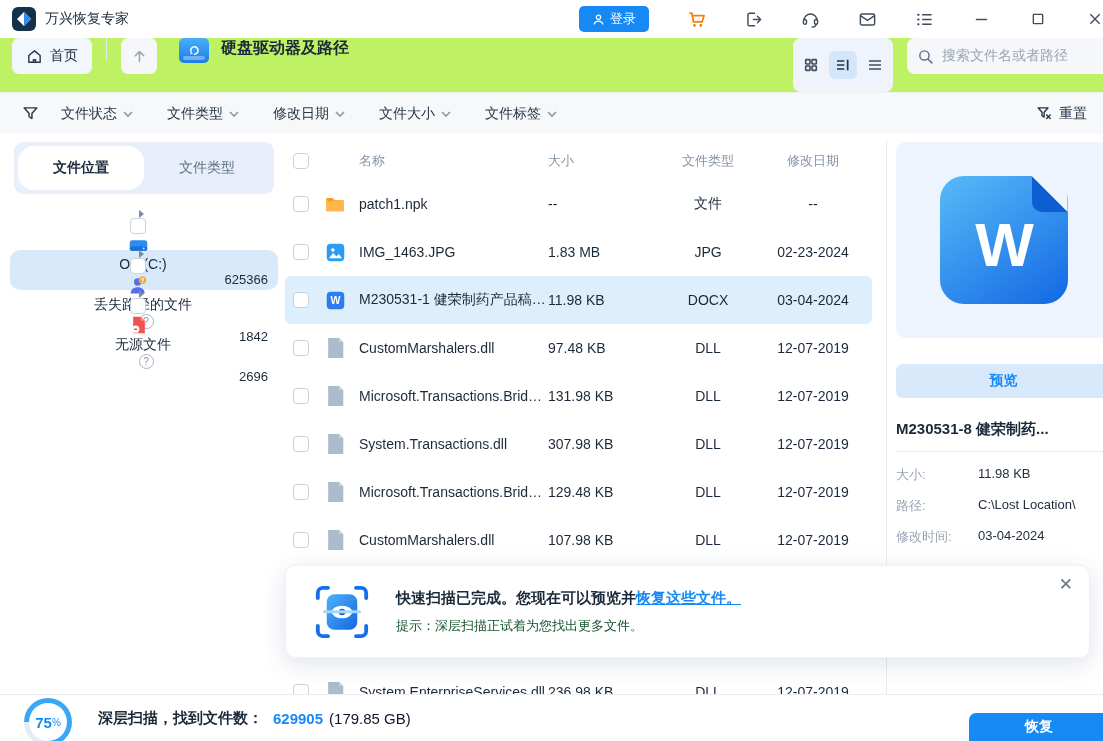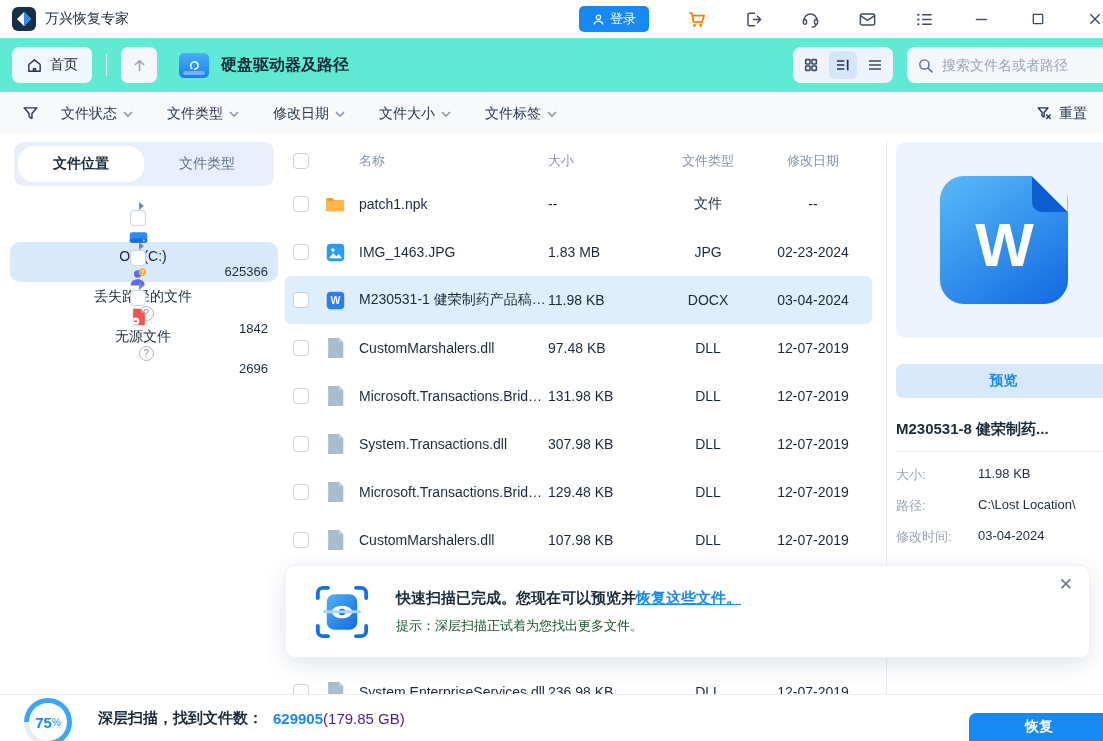--- a/index.html
+++ b/index.html
@@ -11,21 +11,21 @@
   .logo { width:24px; height:24px; border-radius:6px; background:#16304a; display:flex; align-items:center; justify-content:center; margin-right:9px; }
   .logo svg { display:block; }
   .app-title { font-size:14px; color:#1b2a3a; }
   .tb-right { margin-left:auto; display:flex; align-items:center; gap:37px; }
   .login-btn { display:flex; align-items:center; gap:5px; background:#1789f4; color:#fff; border:none; border-radius:5px; height:26px; padding:0 13px; font-size:13px; font-family:inherit; cursor:pointer; }
   .tb-ic { background:none; border:none; cursor:pointer; display:flex; align-items:center; justify-content:center; width:20px; height:20px; padding:0; }
   .tb-ic svg { display:block; }
   .tb-ic.close-half { margin-right:-12px; }
 
   
-  .navbar { position:absolute; top:38px; left:0; right:0; height:54px; display:flex; align-items:center; padding:0 0 0 12px; background:#5eead4; }
+  .navbar { position:absolute; top:38px; left:0; right:0; height:54px; display:flex; padding:0 0 0 12px; background:#bef264;font-family:Liberation Mono, monospace; }
   .home-btn { display:flex; align-items:center; gap:7px; height:36px; padding:0 14px; background:#f2f6fd; border:none; border-radius:7px; font-size:14px; color:#1b2a3a; font-family:inherit; cursor:pointer; }
   .nav-sep { width:1px; height:22px; background:#e4e8ef; margin:0 14px; }
   .up-btn { width:36px; height:36px; background:#f5f7fa; border:none; border-radius:7px; cursor:pointer; display:flex; align-items:center; justify-content:center; }
   .drive-badge { width:30px; height:25px; border-radius:5px; background:linear-gradient(180deg,#4aaef7 0%,#1b7de9 100%); margin:0 12px 0 22px; position:relative; display:flex; align-items:center; justify-content:center; }
   .drive-badge::after { content:""; position:absolute; bottom:3px; left:4px; right:4px; height:4px; border-radius:2px; background:rgba(255,255,255,.35); }
   .page-title { font-size:16px; font-weight:bold; color:#1b2a3a; }
   .view-toggle { margin-left:auto; display:flex; align-items:center; gap:4px; background:#eef3fc; border-radius:8px; padding:4px; }
   .vt-btn { width:28px; height:28px; border:none; background:transparent; border-radius:6px; cursor:pointer; display:flex; align-items:center; justify-content:center; }
   .vt-btn.active { background:#d4e6fb; }
   .searchbox { margin:0 0 0 14px; display:flex; align-items:center; gap:8px; width:196px; height:36px; background:#f5f7fa; border-radius:8px 0 0 8px; padding:0 10px; }
@@ -38,21 +38,21 @@
   .filter-item { display:flex; align-items:center; gap:6px; margin-right:34px; font-size:14px; color:#27364a; cursor:pointer; }
   .reset { margin-left:auto; display:flex; align-items:center; gap:6px; font-size:14px; color:#27364a; cursor:pointer; }
 
   
   .main { position:absolute; top:134px; left:0; right:0; bottom:47px; overflow:hidden; }
   .vdivider { position:absolute; top:6px; bottom:0; left:886px; width:1px; background:#ececf0; }
 
   
   .sidebar { position:absolute; left:10px; top:8px; width:268px; }
   .side-tabs { display:flex; background:#e9effa; border-radius:9px; padding:4px; margin:0 4px; }
-  .side-tab { flex:1; height:36px; border:none; background:transparent; border-radius:16px; font-size:14px; color:#5f7186; font-family:inherit; cursor:pointer; }
+  .side-tab { flex:1; height:44px; border:none; background:transparent; border-radius:16px; font-size:14px; color:#5f7186; font-family:inherit; cursor:pointer; }
   .side-tab.active { background:#fff; color:#1b2a3a; font-weight:bold; }
   .side-list { margin-top:16px; }
   .side-item { display:flex; align-items:center; height:40px; padding:0 10px 0 8px; border-radius:10px; cursor:pointer;flex-direction:column; }
   .side-item.selected { background:#d8e9fb; }
   .tri { width:12px; display:flex; justify-content:center; margin-right:4px; }
   .tri span { width:0; height:0; border-left:5px solid #7c8ba0; border-top:4px solid transparent; border-bottom:4px solid transparent; }
   .cbx { width:16px; height:16px; border:1.5px solid #c9d2e0; border-radius:4px; background:#fff; flex:none; }
   .side-item .cbx { margin-right:10px; }
   .side-ic { width:22px; height:22px; margin-right:9px; display:flex; align-items:center; justify-content:center; flex:none; }
   .side-label { font-size:14px; color:#1b2a3a; white-space:nowrap; }
@@ -96,21 +96,21 @@
   .banner-close { position:absolute; top:10px; right:16px; background:none; border:none; font-size:17px; color:#6b7687; cursor:pointer; line-height:1; }
 
   
   .bottombar { position:absolute; left:0; right:0; bottom:0; height:47px; background:#fff; border-top:1px solid #ebedf1; display:flex; align-items:center; padding-left:24px; z-index:6; }
   .ring { position:relative; width:48px; height:48px; border-radius:50%; background:conic-gradient(from -90deg,#38a7f5 0 75%,#e4ecf4 0); margin-right:26px; margin-top:8px; flex:none; }
   .ring::before { content:""; position:absolute; inset:5px; background:#fff; border-radius:50%; }
   .ring .pct { position:absolute; inset:0; display:flex; align-items:center; justify-content:center; font-size:15px; font-weight:bold; color:#1789f4; }
   .ring .pct small { font-size:10px; font-weight:normal; }
   .scan-label { font-size:15px; font-weight:bold; color:#1b2a3a; }
   .file-count { font-size:15px; font-weight:bold; color:#1789f4; margin-left:10px; }
-  .total-size { font-size:15px; color:#4c1d95; }
+  .total-size { font-size:15px; color:#0f172a; margin-left:6px; }
   .recover-btn { position:absolute; right:-6px; bottom:-14px; width:140px; height:42px; background:#1789f4; color:#fff; border:none; border-radius:7px; font-size:14px; font-weight:bold; font-family:inherit; cursor:pointer; padding-bottom:14px; }
 </style>
 </head>
 <body>
 
 <div class="app">
 
   <header class="titlebar">
     <div class="logo">
       <svg width="14" height="14" viewBox="0 0 14 14">

